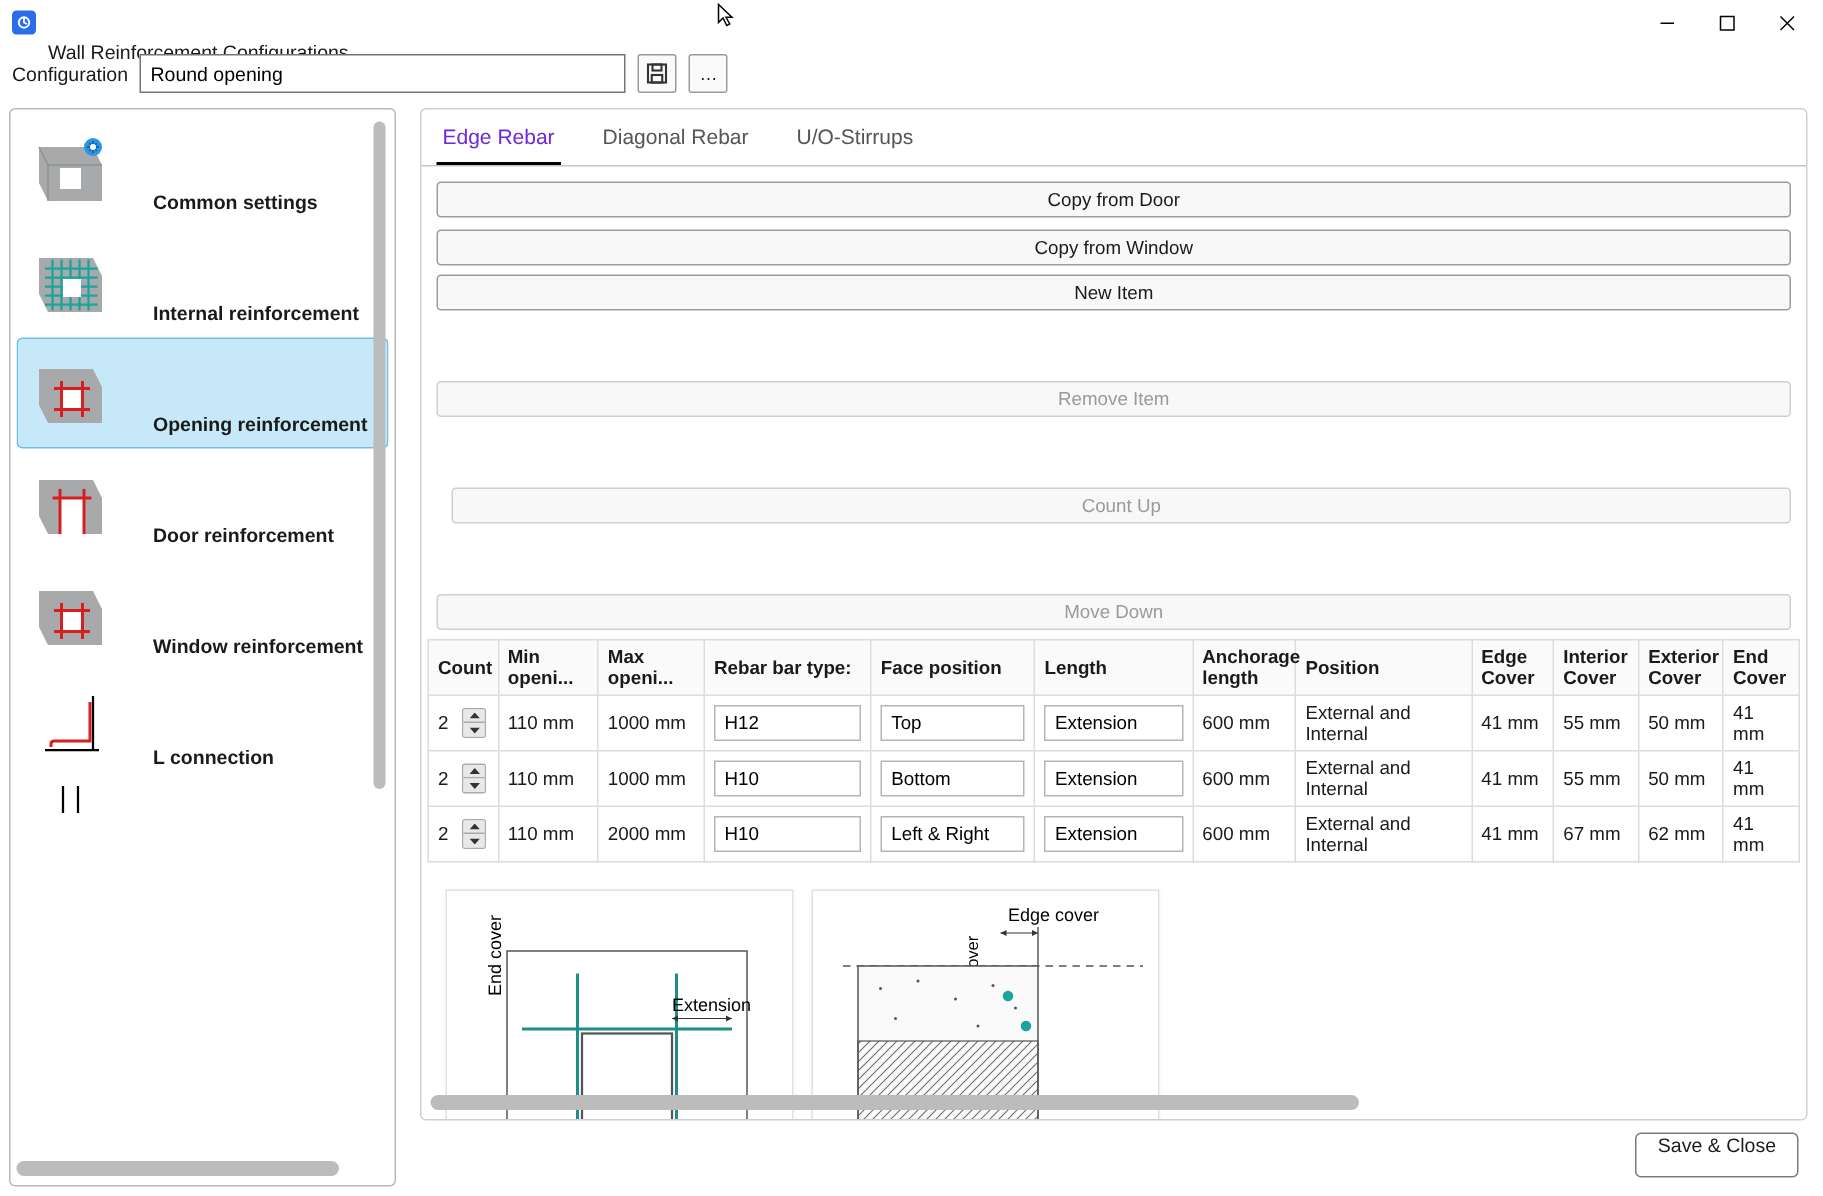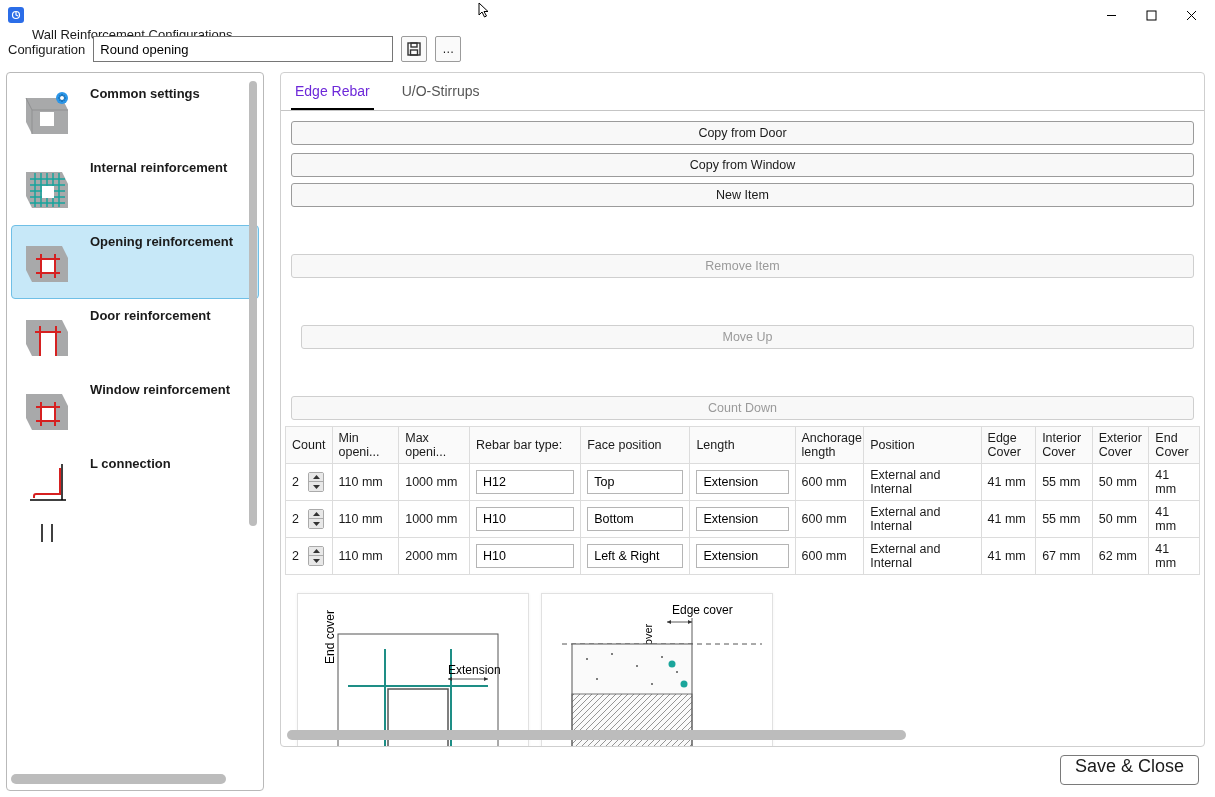--- a/index.html
+++ b/index.html
@@ -12,32 +12,32 @@
 .titlebar .app-icon { width: 16px; height: 16px; background: #2b6de8; border-radius: 3px; display: flex; align-items: center; justify-content: center; margin-right: 8px; }
 .titlebar .app-icon svg { width: 10px; height: 10px; fill: #fff; }
 .titlebar .title { font-size: 13px; margin-top: 39px; }
 .titlebar .controls { margin-left: auto; display: flex; }
 .titlebar .ctl { width: 40px; height: 28px; display: flex; align-items: center; justify-content: center; }
 .titlebar .ctl svg { width: 11px; height: 11px; stroke: #000; stroke-width: 1; fill: none; }
 
 
 .config-row { display: flex; align-items: center; padding: 6px 8px 10px 8px; gap: 8px; }
 .config-row .lbl { font-size: 13px; }
-.config-input { width: 300px; height: 26px; border: 1px solid #767676; padding: 0 6px; font-size: 13px; background: #fff; }
+.config-input { width: 324px; height: 26px; border: 1px solid #767676; padding: 0 6px; font-size: 13px; background: #fff; }
 .icon-btn { width: 26px; height: 26px; border: 1px solid #9b9b9b; background: #fafafa; display: flex; align-items: center; justify-content: center; border-radius: 2px; }
 .icon-btn svg { width: 16px; height: 16px; stroke: #333; fill: none; stroke-width: 1.4; }
 
 
 .main { flex: 1; display: flex; gap: 12px; padding: 0 6px 6px 6px; overflow: hidden; }
 
 
 .sidebar-wrap { width: 258px; border: 1px solid #b9b9b9; border-radius: 4px; padding: 4px 4px 4px 4px; display: flex; flex-direction: column; position: relative; }
 .sidebar { flex: 1; overflow: hidden; position: relative; }
 .sidebar-thumb { position: absolute; right: 2px; top: 4px; width: 8px; height: 445px; background: #bcbcbc; border-radius: 5px; }
-.side-item { display: flex; align-items: flex-start; gap: 16px; padding: 8px 6px; border-radius: 4px; border: 1px solid transparent; cursor: default; }
+.side-item { display: flex; align-items: flex-end; gap: 28px; padding: 8px 6px; border-radius: 4px; border: 1px solid transparent; cursor: default; }
 .side-item.active { background: #c7e8f8; border: 1px solid #6fbfe6; }
 .side-item .lbl { font-size: 13px; font-weight: 600; }
 .side-icon { width: 56px; height: 56px; display: flex; align-items: center; justify-content: center; }
 
 .sidebar-h-scroll { height: 14px; display: flex; align-items: center; margin-top: 4px; }
 .sidebar-h-thumb { width: 215px; height: 10px; background: #bcbcbc; border-radius: 5px; }
 
 
 .right { flex: 1; display: flex; flex-direction: column; overflow: hidden; }
 .tabs { display: flex; border-bottom: 1px solid #c5c5c5; padding-left: 10px; gap: 24px; }
@@ -49,21 +49,21 @@
 .btn { height: 24px; padding: 0 10px; border: 1px solid #9b9b9b; background: #f8f8f8; border-radius: 3px; font-size: 12.5px; display: inline-flex; align-items: center; justify-content: center; min-width: 80px; }
 .btn.disabled { color: #9a9a9a; border-color: #cfcfcf; }
 .btn.wide { min-width: 120px; }
 
 .content-border { border: 1px solid #cfcfcf; border-radius: 4px; margin: 0 4px; flex: 1; display: flex; flex-direction: column; padding-bottom: 6px; position: relative; overflow: hidden; }
 
 
 .tbl-wrap { padding: 0 4px; }
 table { border-collapse: collapse; width: 100%; table-layout: fixed; }
 th, td { border: 1px solid #dcdcdc; padding: 4px 6px; font-size: 12.5px; text-align: left; height: 34px; vertical-align: middle; }
-th { background: #fafafa; font-weight: 400; }
+th { background: #fafafa; font-weight: 700; }
 col.c-count{width:46px} col.c-min{width:66px} col.c-max{width:70px}
 col.c-rebar{width:110px} col.c-face{width:108px} col.c-len{width:104px}
 col.c-anch{width:68px} col.c-pos{width:116px} col.c-edge{width:54px}
 col.c-int{width:56px} col.c-ext{width:56px} col.c-end{width:50px}
 .cell-input { width: 100%; height: 24px; border: 1px solid #b5b5b5; padding: 0 6px; font-size: 12.5px; background: #fff; }
 .spin { display: inline-flex; align-items: center; gap: 2px; }
 .spin .num { width: 14px; }
 .spin-btns { display: flex; flex-direction: column; border: 1px solid #aaa; border-radius: 2px; }
 .spin-btns div { width: 14px; height: 9px; background: #e8e8e8; display: flex; align-items: center; justify-content: center; }
 .spin-btns div:first-child { border-bottom: 1px solid #aaa; }
@@ -71,21 +71,21 @@
 
 
 .diagrams { display: flex; gap: 12px; padding: 18px 12px 0 16px; }
 .diagram { width: 232px; height: 250px; border: 1px solid #e1e1e1; background: #fff; box-shadow: 0 0 3px rgba(0,0,0,0.05); position: relative; }
 
 
 .content-scroll { position: absolute; left: 6px; right: 6px; bottom: 4px; height: 14px; display: flex; }
 .content-scroll-thumb { height: 10px; background: #bcbcbc; border-radius: 5px; width: 68%; margin-top:2px;}
 
 .footer { display: flex; justify-content: flex-end; padding: 8px 10px 6px 10px; }
-.save-btn { height: 30px; padding: 0 14px; border: 1px solid #7a7a7a; border-radius: 4px; background: #fff; font-size: 18px; text-align: right; }
+.save-btn { height: 30px; padding: 0 14px; border: 1px solid #7a7a7a; border-radius: 4px; background: #fff; font-size: 13px; text-align: right; }
 
 .cursor { position: absolute; left: 478px; top: 2px; }
 </style>
 </head>
 <body>
 
 <div class="window">
   <svg class="cursor" width="14" height="18">
       <path d="M1 1 L1 13 L4 10 L6.5 15 L8.5 14 L6 9.5 L10 9.5 Z" fill="#fff" stroke="#000" stroke-width="1"></path>
     </svg>
@@ -247,32 +247,33 @@
       </div>
       <div class="sidebar-h-scroll">
         <div class="sidebar-h-thumb"></div>
       </div>
     </div>
 
     <div class="right">
       <div class="content-border">
         <div class="tabs">
           <div class="tab active">Edge Rebar</div>
+          <div class="tab">Diagonal Rebar</div>
           <div class="tab">U/O-Stirrups</div>
         </div>
 
         <div class="toolbar-row">
           <span class="btn">Copy from Door</span>
           <span class="btn wide">Copy from Window</span>
         </div>
         <div class="toolbar-row second">
           <span class="btn" style="min-width:96px">New Item</span>
           <span class="btn disabled" style="min-width:108px">Remove Item</span>
-          <span class="btn disabled" style="margin-left:10px">Move Up</span>
-          <span class="btn disabled">Count Down</span>
+          <span class="btn disabled" style="margin-left:10px">Count Up</span>
+          <span class="btn disabled">Move Down</span>
         </div>
 
         <div class="tbl-wrap">
         <table>
           <colgroup>
             <col class="c-count">
                 <col class="c-min">
                 <col class="c-max">
                 <col class="c-rebar">
             <col class="c-face">

